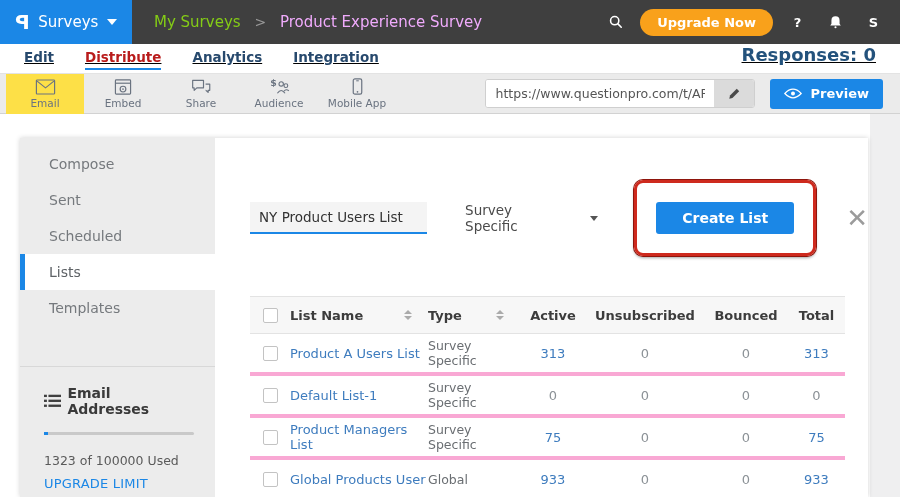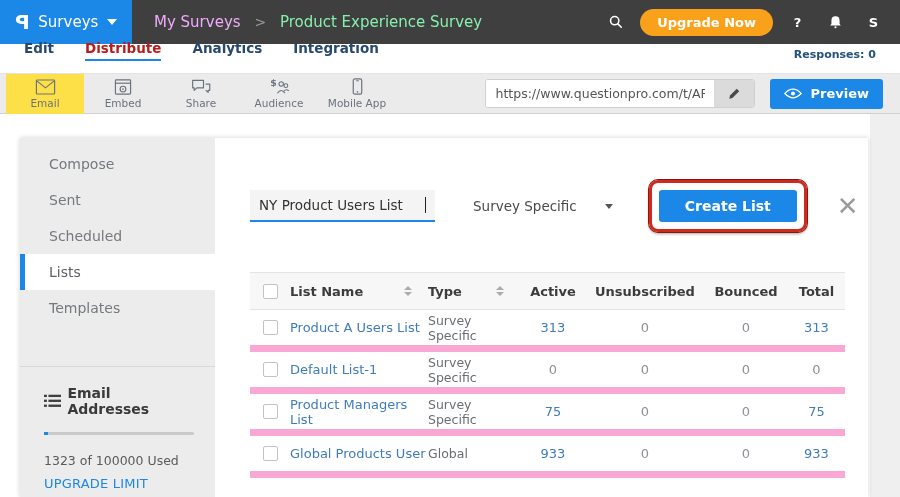--- a/index.html
+++ b/index.html
@@ -7,32 +7,32 @@
   body { font-family:"DejaVu Sans","Liberation Sans",sans-serif; background:#fff; overflow:hidden; }
   #app { width:900px; height:497px; position:relative; overflow:hidden; background:#fff; }
 
   
   .topbar { height:44px; background:#3F3F3F; display:flex; align-items:center; }
   .logo-box { width:132px; height:44px; background:#1B87E6; display:flex; align-items:center; justify-content:center; gap:9px; color:#fff; flex:0 0 auto; cursor:pointer; }
   .logo-letter { font-size:20px; font-weight:bold; transform:scaleX(-1); display:inline-block; }
   .logo-product { font-size:15px; }
   .caret-down-w { width:0; height:0; border-left:5px solid transparent; border-right:5px solid transparent; border-top:6px solid #fff; }
   .crumb { margin-left:22px; font-size:15px; white-space:nowrap; }
-  .crumb-parent { color:#f0abfc; cursor:pointer;text-align:right; }
+  .crumb-parent { color:#84cc16; cursor:pointer;text-align:right; }
   .crumb-sep { color:#9a9a9a; margin:0 9px; font-size:14px; }
-  .crumb-current { color:#86efac; }
+  .crumb-current { color:#f0abfc; }
   .topbar-right { margin-left:auto; display:flex; align-items:center; gap:11px; margin-right:13px; }
   .circle-btn { width:27px; height:27px; border-radius:50%; border:2px solid #CФCFCF; border-color:#CFCFCF; color:#fff; display:flex; align-items:center; justify-content:center; font-weight:bold; font-size:13px; cursor:pointer; background:transparent; }
   .upgrade-btn { background:#F9A11B; color:#fff; font-weight:bold; font-size:13px; border-radius:14px; padding:6px 17px; cursor:pointer; white-space:nowrap; }
 
   
-  .tabbar { height:30px; background:#fff; border-bottom:1px solid #E3E3E3; display:flex; align-items:flex-end; padding:12px 24px; }
+  .tabbar { height:30px; background:#fff; border-bottom:1px solid #E3E3E3; display:flex; align-items:flex-start; padding:0 24px;text-decoration:underline; }
   .tab { margin-right:31px; font-size:13.5px; font-weight:bold; color:#27496D; padding:5px 0 3px 0; border-bottom:2px solid transparent; cursor:pointer; }
   .tab.active { color:#b91c1c; border-bottom-color:#1B87E6; }
-  .responses { margin-left:auto; color:#23527C; font-size:11px; font-weight:bold; }
+  .responses { margin-left:auto; color:#23527C; font-size:18px; font-weight:bold; }
 
   
   .toolbar { height:40px; background:#EBEBEB; border-bottom:1px solid #D2D2D2; display:flex; align-items:center; padding-left:6px; }
   .tool { width:78px; height:40px; display:flex; flex-direction:column; align-items:center; justify-content:center; color:#6A7380; cursor:pointer; }
   .tool.selected { background:#fde047; }
   .tool svg { display:block; }
   .tool-label { font-size:10.5px; color:#6A7380; margin-top:2px; white-space:nowrap; }
   .url-group { margin-left:auto; display:flex; align-items:stretch; height:29px; border:1px solid #CFCFCF; border-radius:3px; overflow:hidden; background:#fff; }
   .url-input { width:228px; padding:0 9px; font-size:12.5px; color:#555; border:none; outline:none; font-family:inherit; }
   .url-edit { width:40px; background:#DBDBDB; display:flex; align-items:center; justify-content:center; cursor:pointer; }
@@ -54,28 +54,28 @@
   .usage { margin-top:18px; font-size:12.5px; color:#5A5A5A; }
   .upgrade-link { margin-top:8px; font-size:13px; color:#1B87E6; letter-spacing:0.2px; cursor:pointer; }
 
   
   .main { flex:1; padding:42px 0 0 35px; }
   .create-row { display:flex; align-items:center; }
   .name-input { width:185px; height:32px; background:#F4F4F4; border-bottom:2px solid #1B87E6; font-size:13.5px; color:#333; display:flex; align-items:center; padding:0 9px; cursor:text; white-space:nowrap; overflow:hidden;gap:21px; }
   .caret-bar { display:inline-block; width:1px; height:16px; background:#222; margin-left:1px; }
   .type-select { margin-left:38px; display:flex; align-items:center; color:#4A4A4A; font-size:13.5px; cursor:pointer; }
   .dd-caret { width:0; height:0; border-left:4px solid transparent; border-right:4px solid transparent; border-top:5px solid #555; margin-left:28px; }
-  .create-annotation { margin-left:36px; border:3px solid #CE2A1E; border-radius:9px; padding:7px; box-shadow:0 0 0 1px #8E150C, 0 2px 3px rgba(0,0,0,0.35); }
+  .create-annotation { margin-left:36px; border:3px solid #CE2A1E; border-radius:9px; padding:19px; box-shadow:0 0 0 1px #8E150C, 0 2px 3px rgba(0,0,0,0.35); }
   .create-btn { background:#1B87E6; color:#fff; font-size:14px; font-weight:bold; width:138px; height:32px; border:none; border-radius:3px; display:flex; align-items:center; justify-content:center; cursor:pointer; font-family:inherit; }
   .close-x { margin-left:30px; color:#9B9B9B; font-size:26px; font-weight:300; line-height:1; cursor:pointer; }
 
   
   .lists-table { margin-top:40px; width:595px; font-size:13px; }
   .t-head { display:flex; align-items:center; height:38px; background:#F7F7F7; border-top:1px solid #E3E3E3; border-bottom:1px solid #E3E3E3; font-weight:bold; color:#3C3C3C; }
-  .t-row { display:flex; align-items:center; height:42px; border-bottom:7px solid #f9a8d4; }
+  .t-row { display:flex; align-items:center; height:42px; border-bottom:4px solid #f9a8d4; }
   .col-check { width:40px; display:flex; justify-content:center; }
   .col-name { width:138px; display:flex; align-items:center; }
   .col-type { width:92px; display:flex; align-items:center; }
   .col-active { width:66px; text-align:center; }
   .col-unsub { width:118px; text-align:center; }
   .col-bounced { width:84px; text-align:center; }
   .col-total { width:57px; text-align:center; }
   .cb { width:15px; height:15px; background:#fff; border:1px solid #C3C3C3; border-radius:2px; display:inline-block; cursor:pointer; }
   .sort { display:inline-flex; flex-direction:column; gap:2px; margin-left:auto; margin-right:16px; cursor:pointer; }
   .sort i { display:block; width:0; height:0; border-left:4px solid transparent; border-right:4px solid transparent; }

